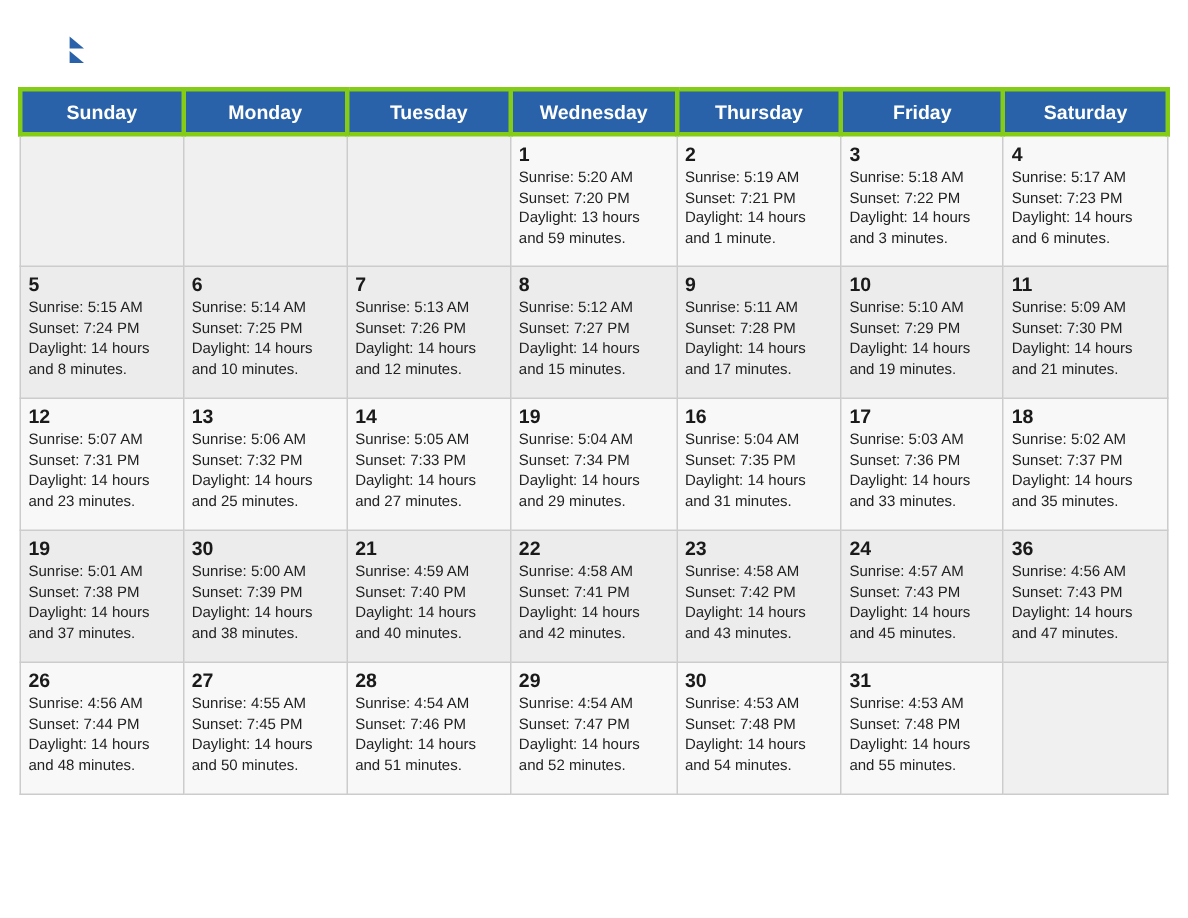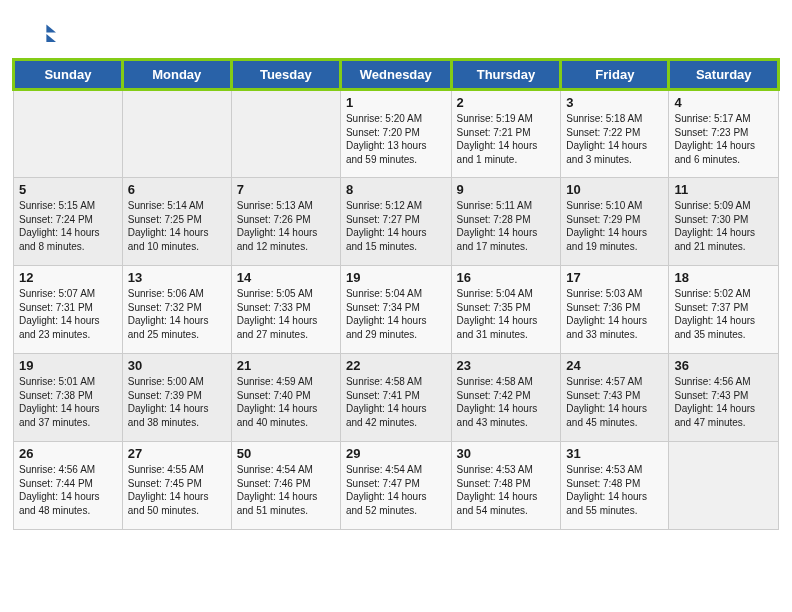--- a/index.html
+++ b/index.html
@@ -190,21 +190,21 @@
           <td><span class="day-num">24</span>
         <span class="cell-text">Sunrise: 4:57 AM<br>Sunset: 7:43 PM<br>Daylight: 14 hours and 45 minutes.</span></td>
           <td><span class="day-num">36</span>
         <span class="cell-text">Sunrise: 4:56 AM<br>Sunset: 7:43 PM<br>Daylight: 14 hours and 47 minutes.</span></td>
         </tr>
         <tr>
           <td><span class="day-num">26</span>
         <span class="cell-text">Sunrise: 4:56 AM<br>Sunset: 7:44 PM<br>Daylight: 14 hours and 48 minutes.</span></td>
           <td><span class="day-num">27</span>
         <span class="cell-text">Sunrise: 4:55 AM<br>Sunset: 7:45 PM<br>Daylight: 14 hours and 50 minutes.</span></td>
-          <td><span class="day-num">50</span>
+          <td><span class="day-num">28</span>
         <span class="cell-text">Sunrise: 4:54 AM<br>Sunset: 7:46 PM<br>Daylight: 14 hours and 51 minutes.</span></td>
           <td><span class="day-num">29</span>
         <span class="cell-text">Sunrise: 4:54 AM<br>Sunset: 7:47 PM<br>Daylight: 14 hours and 52 minutes.</span></td>
           <td><span class="day-num">30</span>
         <span class="cell-text">Sunrise: 4:53 AM<br>Sunset: 7:48 PM<br>Daylight: 14 hours and 54 minutes.</span></td>
           <td><span class="day-num">31</span>
         <span class="cell-text">Sunrise: 4:53 AM<br>Sunset: 7:48 PM<br>Daylight: 14 hours and 55 minutes.</span></td>
           <td class="empty-cell"></td>
         </tr>
       </tbody>

